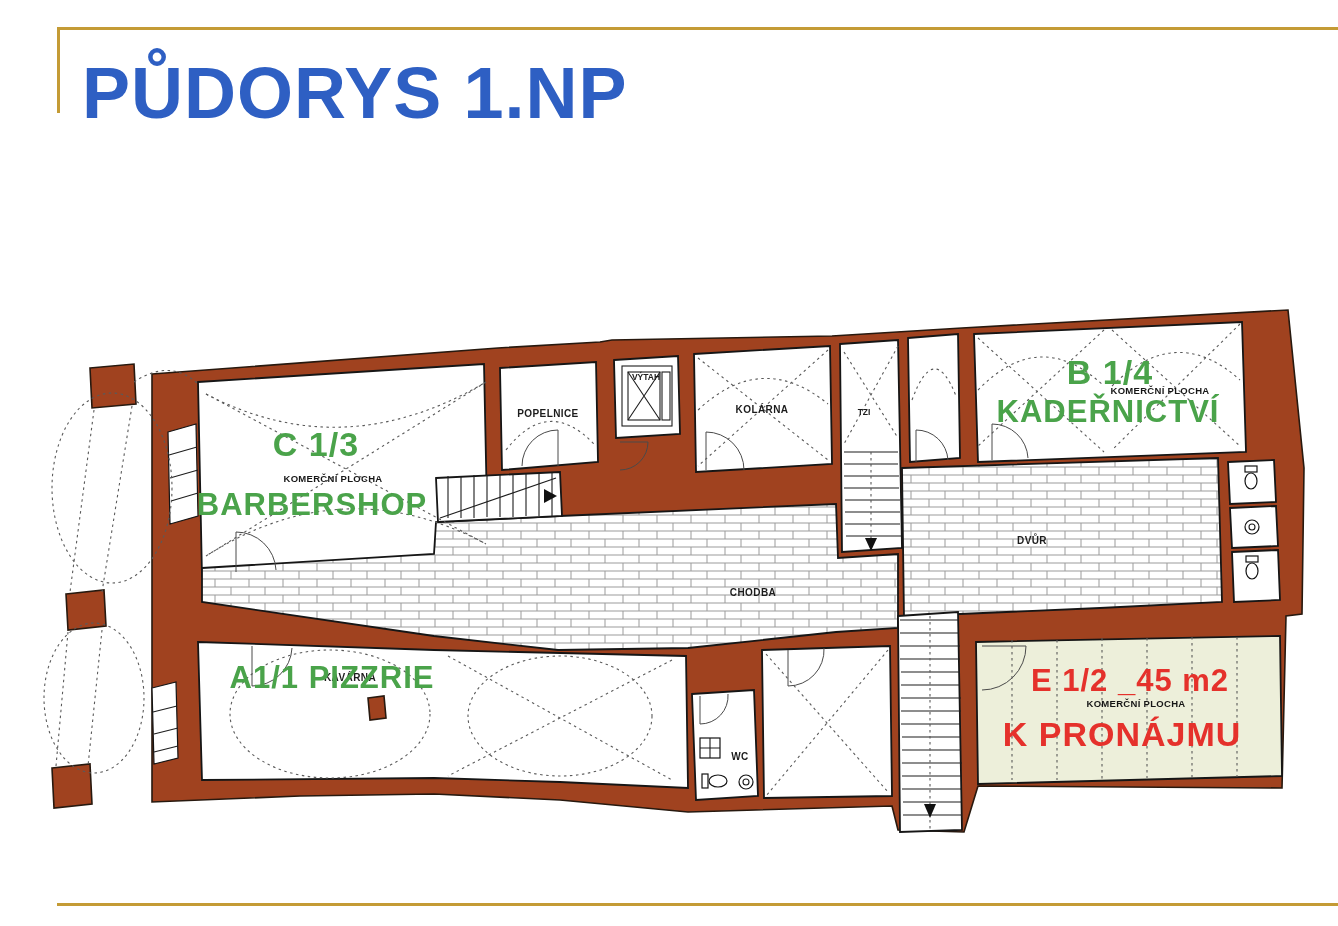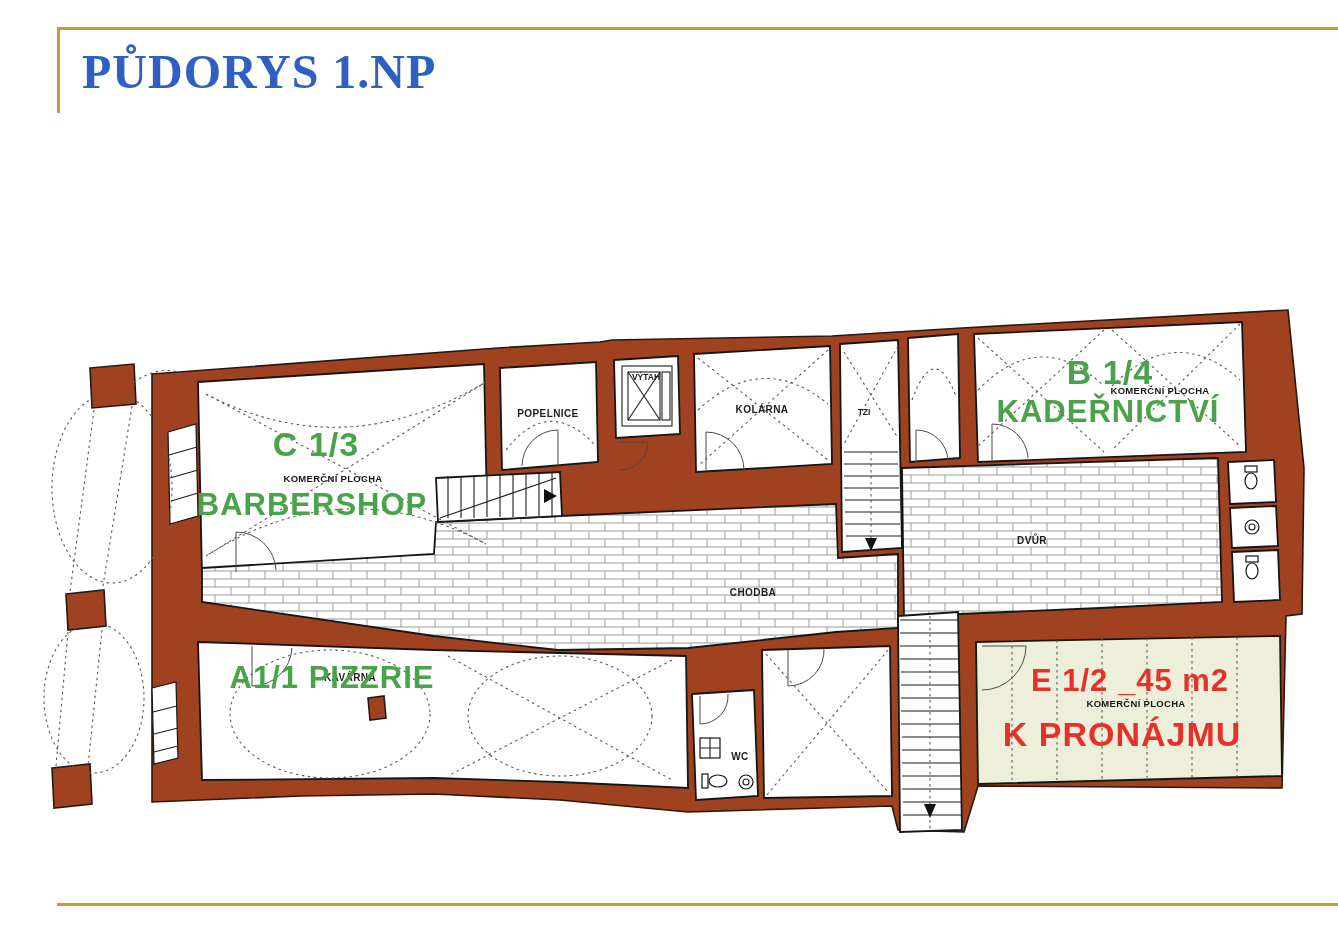--- a/index.html
+++ b/index.html
@@ -6,22 +6,22 @@
     --gold:#C49B35; --blue:#2E5FC3; --wall:#A0421F;
     --green:#4AA34A; --red:#E5312B; --lease:#EDEFDA;
   }
   *{margin:0;padding:0;box-sizing:border-box}
   html,body{background:#fff}
   .slide{position:relative;width:1338px;height:926px;background:#ffffff;overflow:hidden;
          font-family:"Liberation Sans",sans-serif}
   .frame-top{position:absolute;left:57px;right:0;top:27px;height:3px;background:var(--gold)}
   .frame-left{position:absolute;left:57px;top:27px;width:3px;height:86px;background:var(--gold)}
   .frame-bottom{position:absolute;left:57px;right:0;top:903px;height:3px;background:var(--gold)}
-  .title{position:absolute;left:82px;top:44px;
-         font-family:Liberation Serif, serif;font-weight:bold;font-size:48px;
+  .title{position:absolute;left:82px;top:52px;
+         font-family:Liberation Sans, sans-serif;font-weight:bold;font-size:72px;
          letter-spacing:1px;color:var(--blue);white-space:nowrap}
   svg.plan{position:absolute;left:0;top:0;width:1338px;height:926px}
   .wall{fill:var(--wall);stroke:#27190f;stroke-width:1.6}
   .room{fill:#ffffff;stroke:#161616;stroke-width:1.8}
   .brick{fill:url(#brickpat);stroke:#161616;stroke-width:1.8}
   .lease{fill:var(--lease);stroke:#161616;stroke-width:1.8}
   .dash{fill:none;stroke:#5a5a5a;stroke-width:1.1;stroke-dasharray:2.5 3.5}
   .thin{fill:none;stroke:#1d1d1d;stroke-width:1.1}
   .arc{fill:none;stroke:#4a4a4a;stroke-width:1}
   .glyph{fill:#ffffff;stroke:#141414;stroke-width:1.2}

